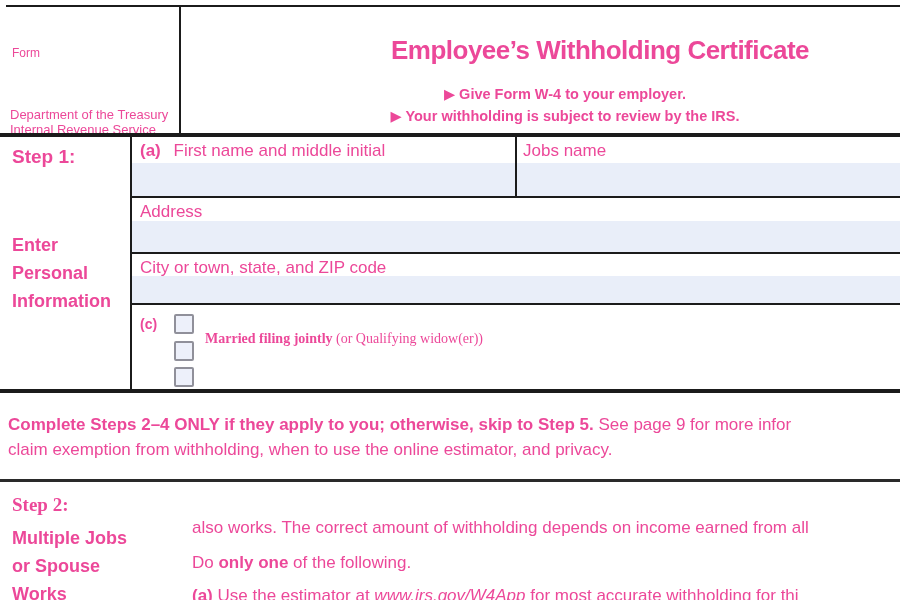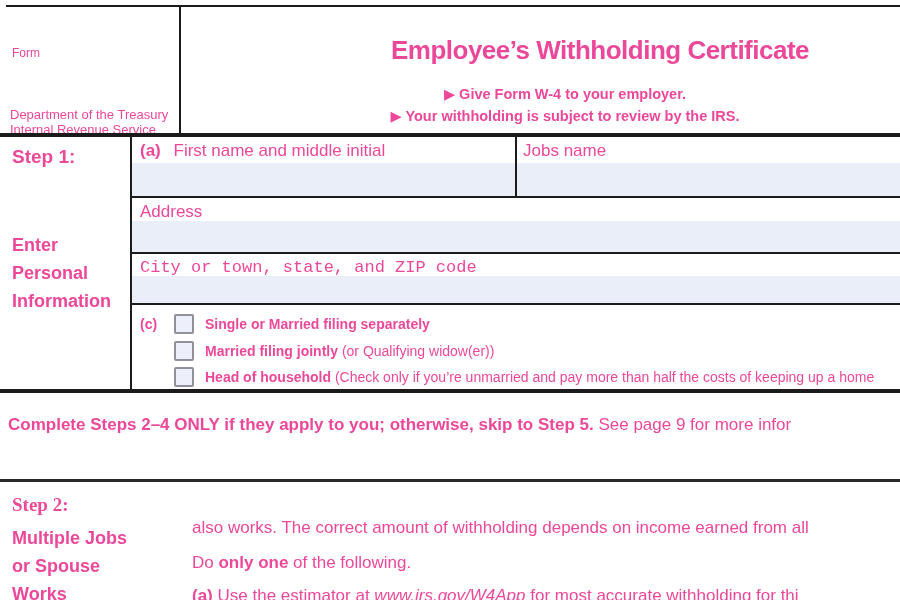--- a/index.html
+++ b/index.html
@@ -64,46 +64,41 @@
 
   <div class="field-input" style="left:132px;top:163px;width:383px;height:33px;"></div>
   <div class="field-input" style="left:517px;top:163px;width:383px;height:33px;"></div>
   <div class="vline" style="left:515px;top:137px;width:2px;height:61px;"></div>
   <div class="hline" style="left:130px;top:196px;width:770px;height:2px;"></div>
 
   <div class="abs field-label nowrap" style="left:140px;top:202px;">Address</div>
   <div class="field-input" style="left:132px;top:221px;width:768px;height:31px;"></div>
   <div class="hline" style="left:130px;top:252px;width:770px;height:2px;"></div>
 
-  <div class="abs field-label nowrap" style="left:140px;top:258px;font-family:Liberation Mono, monospace;">City or town, state, and ZIP code</div>
+  <div class="abs field-label nowrap" style="left:140px;top:258px;">City or town, state, and ZIP code</div>
   <div class="field-input" style="left:132px;top:276px;width:768px;height:27px;"></div>
   <div class="hline" style="left:130px;top:303px;width:770px;height:2px;"></div>
 
   <span class="abs cb-label b" style="left:140px;top:316px;">(c)</span>
 
   <div class="cb" style="left:174px;top:314px;"></div>
-  <div class="abs cb-label nowrap" style="left:205px;top:316px;">
-    <span class="b">Single or Married filing separately</span><span></span>
-  </div>
 
   <div class="cb" style="left:174px;top:341px;"></div>
-  <div class="abs cb-label nowrap" style="left:205px;top:343px;">
+  <div class="abs cb-label nowrap" style="left:205px;top:331px;font-family:Liberation Serif, serif;">
     <span class="b">Married filing jointly</span><span> (or Qualifying widow(er))</span>
   </div>
 
   <div class="cb" style="left:174px;top:367px;"></div>
-  <div class="abs cb-label nowrap" style="left:205px;top:369px;">
-    <span class="b">Head of household</span><span> (Check only if you’re unmarried and pay more than half the costs of keeping up a home</span>
-  </div>
 
   <div class="hline" style="left:0;top:389px;width:900px;height:4px;"></div>
 
   <div class="abs note nowrap" style="left:8px;top:415px;">
     <span class="b">Complete Steps 2–4 ONLY if they apply to you; otherwise, skip to Step 5.</span><span> See page 9 for more infor</span>
   </div>
+  <div class="abs note nowrap" style="left:8px;top:440px;">claim exemption from withholding, when to use the online estimator, and privacy.</div>
 
   <div class="graydiv" style="left:0;top:479px;width:900px;height:3px;"></div>
 
   <div class="abs step-label" style="left:12px;top:494px;font-family:Liberation Serif, serif;">Step 2:</div>
   <div class="abs step-sublabel" style="left:12px;top:524px;width:120px;">Multiple Jobs or Spouse Works</div>
 
   <div class="abs body-text nowrap" style="left:192px;top:518px;">also works. The correct amount of withholding depends on income earned from all</div>
 
   <div class="abs body-text nowrap" style="left:192px;top:553px;">
     <span>Do </span><span class="b">only one</span><span> of the following.</span>

